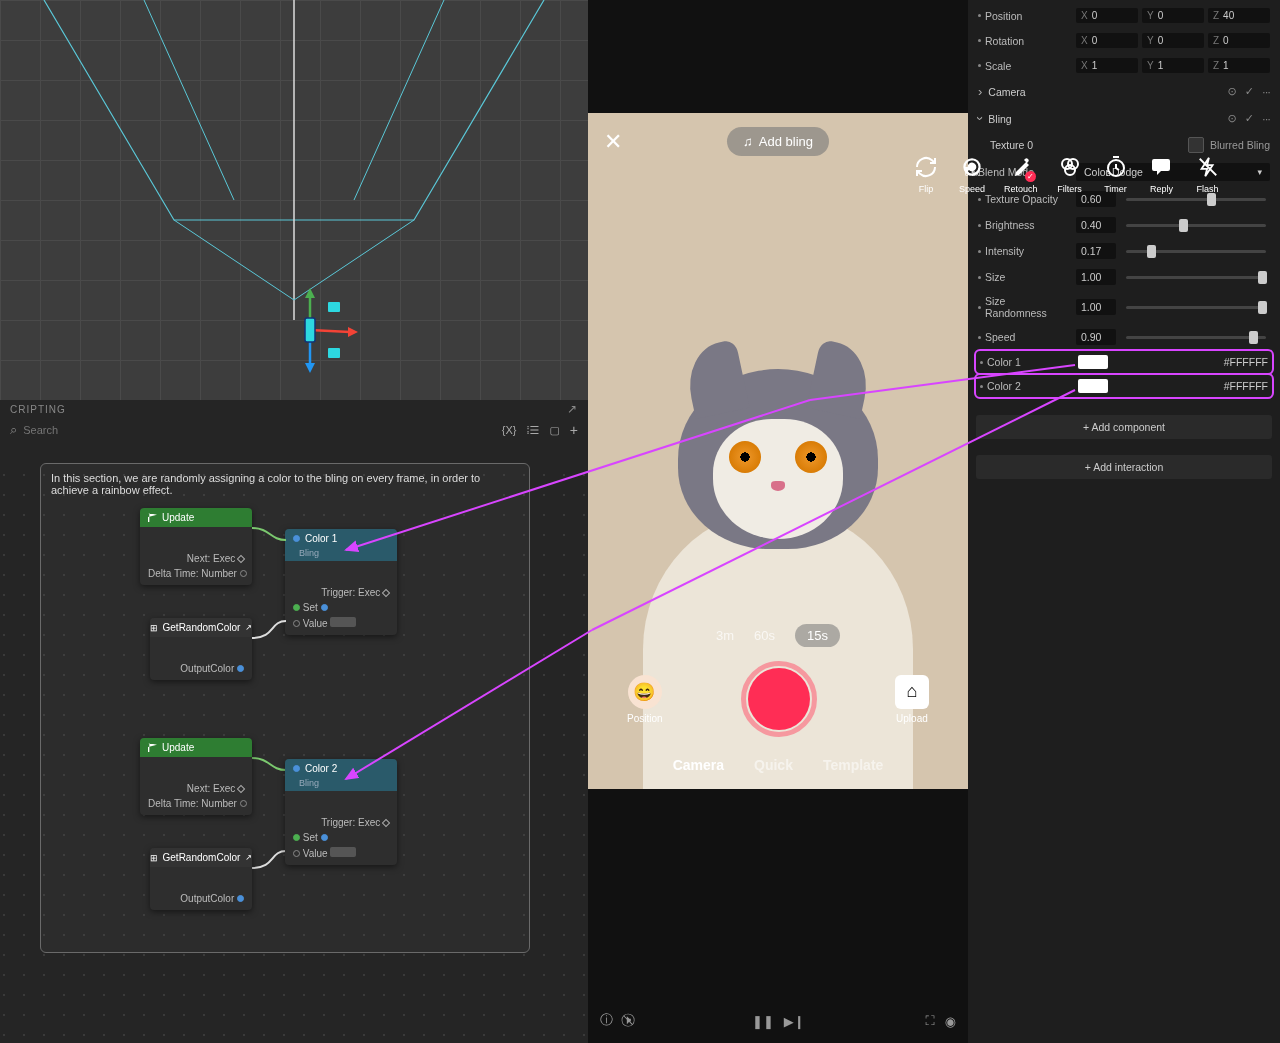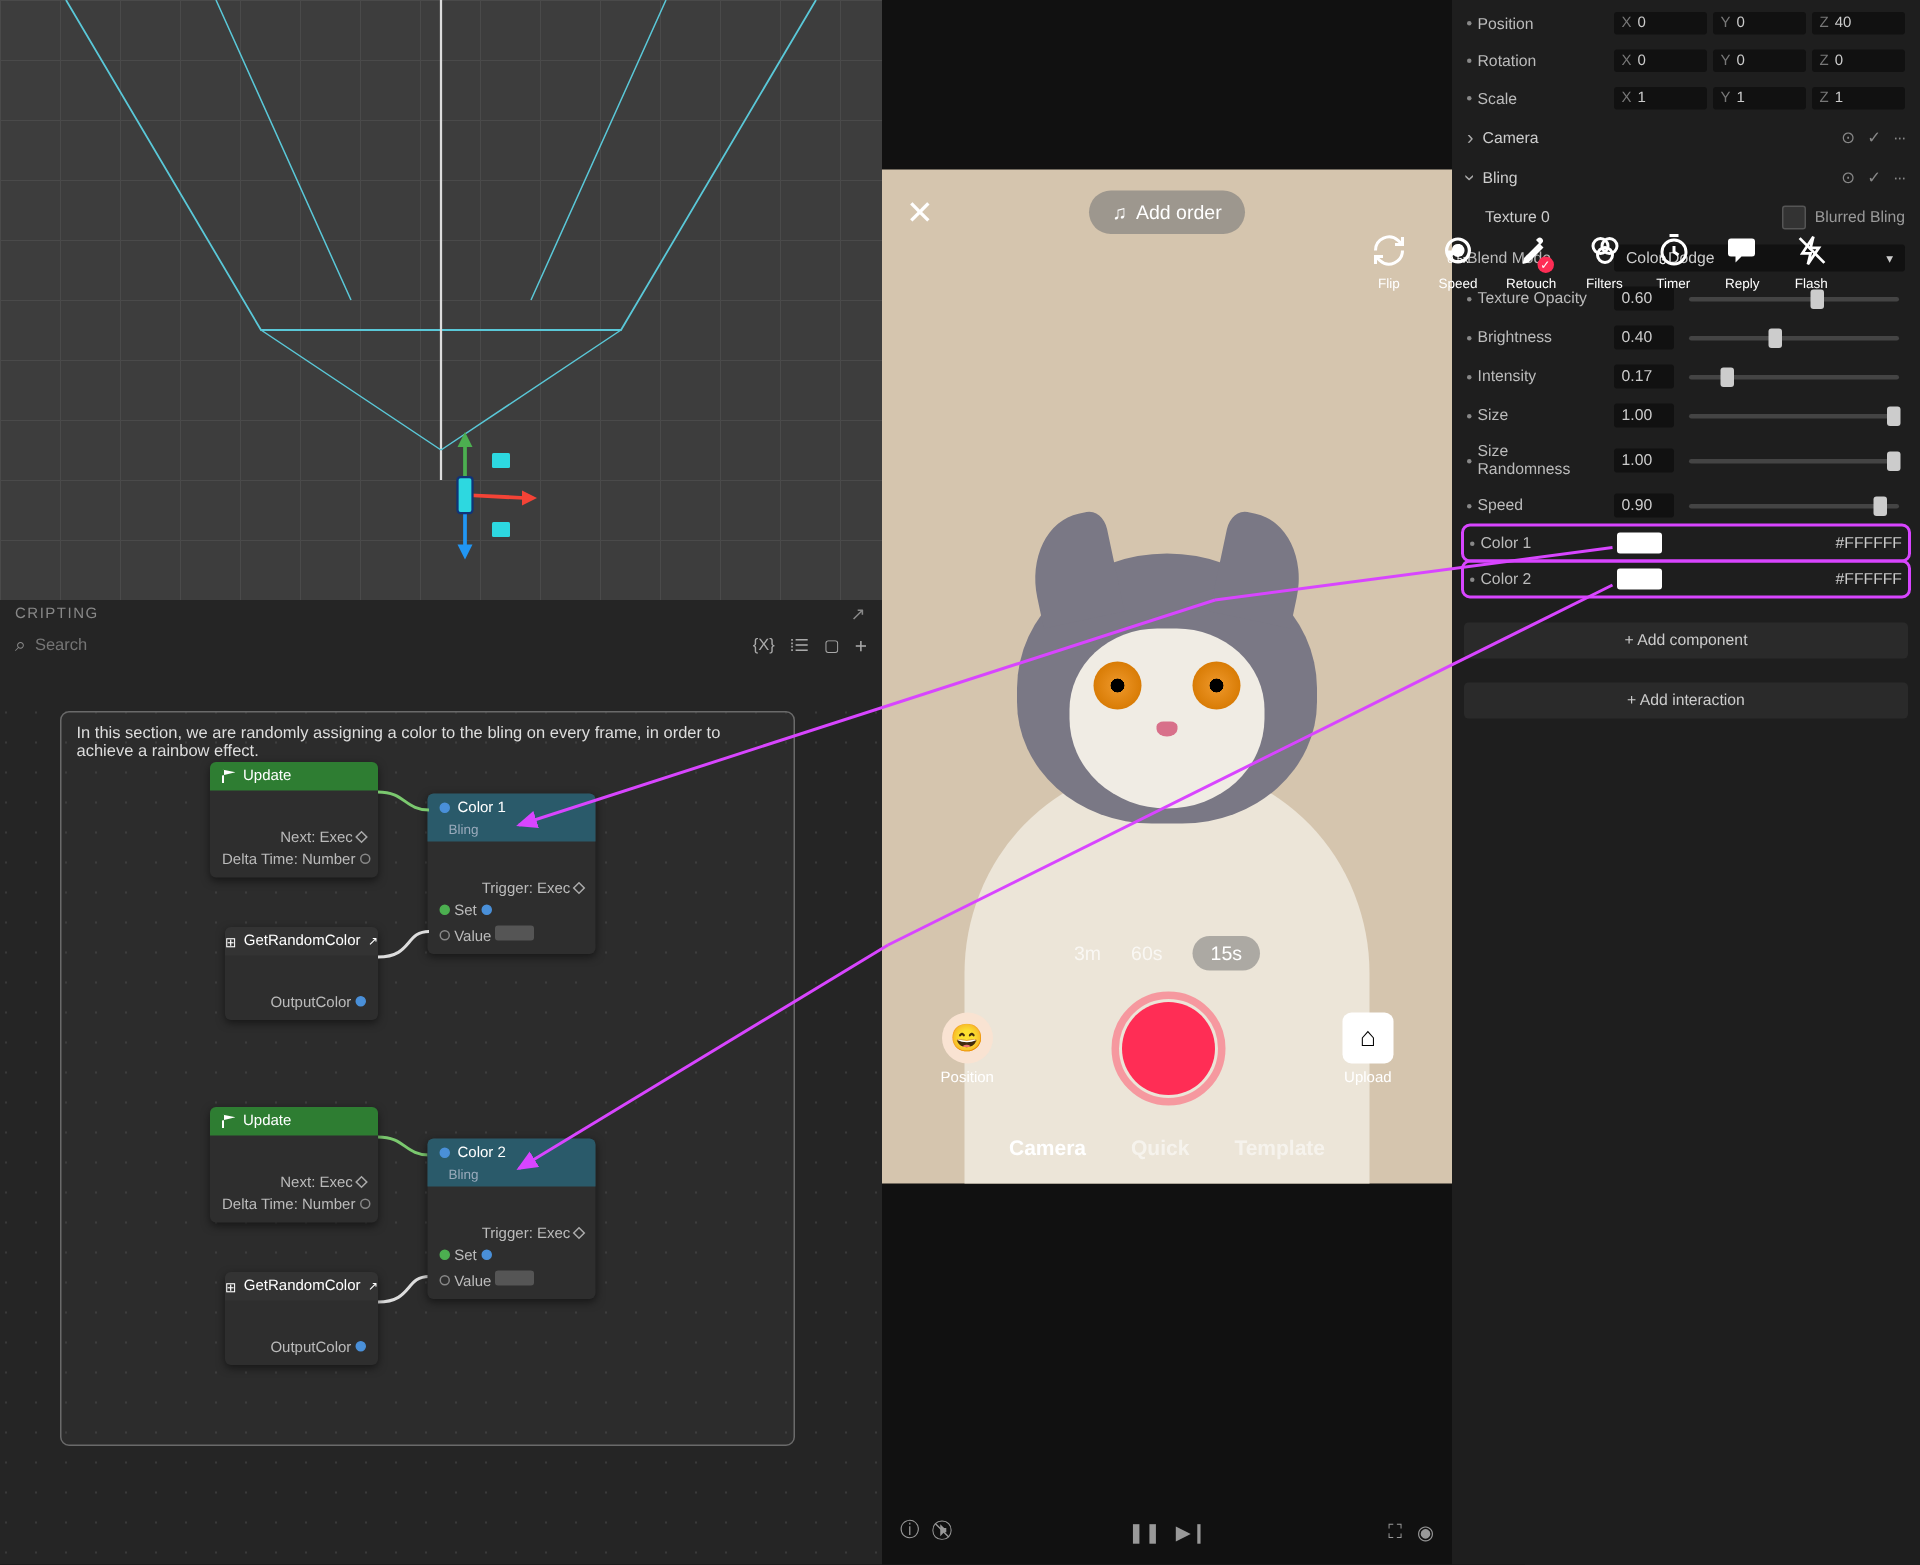--- a/index.html
+++ b/index.html
@@ -11,21 +11,21 @@
 .frustum { position: absolute; left: 50%; top: 0; transform: translateX(-50%); width: 540px; height: 320px; }
 .frustum svg { width: 100%; height: 100%; }
 .gizmo { position: absolute; left: 270px; top: 280px; }
 .gizmo svg { overflow: visible; }
 .scripting { flex: 1; background: #252525; position: relative; }
 .scripting-header { display: flex; align-items: center; padding: 2px 10px; font-size: 10px; letter-spacing: 1px; color: #888; justify-content: space-between; }
 .scripting-tools { display: flex; gap: 10px; align-items: center; color: #aaa; }
 .search-row { display: flex; align-items: center; padding: 4px 10px 8px; gap: 6px; color: #888; }
 .search-row input { background: transparent; border: none; color: #ccc; font-size: 11px; outline: none; flex: 1; }
 .canvas { position: absolute; inset: 0; top: 58px; background-image: radial-gradient(circle, #3a3a3a 0.8px, transparent 0.8px); background-size: 20px 20px; background-position: 14px 7px; }
-.note-box { position: absolute; left: 40px; top: 16px; width: 490px; height: 490px; border: 1px solid #6a6a6a; border-radius: 6px; padding: 8px 10px; font-size: 11px; color: #ddd; background: rgba(100,100,100,0.12); }
+.note-box { position: absolute; left: 40px; top: 5px; width: 490px; height: 490px; border: 1px solid #6a6a6a; border-radius: 6px; padding: 8px 10px; font-size: 11px; color: #ddd; background: rgba(100,100,100,0.12); }
 .node { position: absolute; border-radius: 4px; box-shadow: 0 2px 6px rgba(0,0,0,0.5); font-size: 10px; background: #2e2e2e; }
 .node-head { padding: 4px 8px; border-radius: 4px 4px 0 0; color: #fff; display: flex; align-items: center; gap: 5px; }
 .node-body { padding: 4px 8px; margin-top: 20px; }
 .node-row { display: flex; justify-content: space-between; align-items: center; padding: 2px 0; color: #bbb; white-space: nowrap; }
 .port { width: 7px; height: 7px; border-radius: 50%; border: 1px solid #888; display: inline-block; }
 .port.exec { border-radius: 0; transform: rotate(45deg); width: 6px; height: 6px; border-color: #aaa; }
 .port.green { background: #4caf50; border-color: #4caf50; }
 .port.blue { background: #4a90d9; border-color: #4a90d9; }
 .node-green .node-head { background: #2e7d32; }
 .node-teal .node-head { background: #2a5a6a; }
@@ -268,21 +268,21 @@
               <div class="cat-eye r"></div>
             <div class="cat-nose"></div>
           </div>
         </div>
         <div class="cat-body"></div>
       </div>
       <div class="tiktok-top">
         <span class="close-x">✕</span>
         <div class="add-sound">
           <span>♫</span>
-          <span>Add order</span>
+          <span>Add bling</span>
         </div>
       </div>
       <div class="side-icons">
         <div class="side-icon">
             <div class="ico">
               <svg width="24" height="24" viewBox="0 0 24 24" fill="none" stroke="#fff" stroke-width="2">
                 <path d="M3 12a9 9 0 0 1 15-6.7L21 8M21 12a9 9 0 0 1-15 6.7L3 16"></path>
                 <path d="M21 3v5h-5M3 21v-5h5"></path>
               </svg>
             </div>

